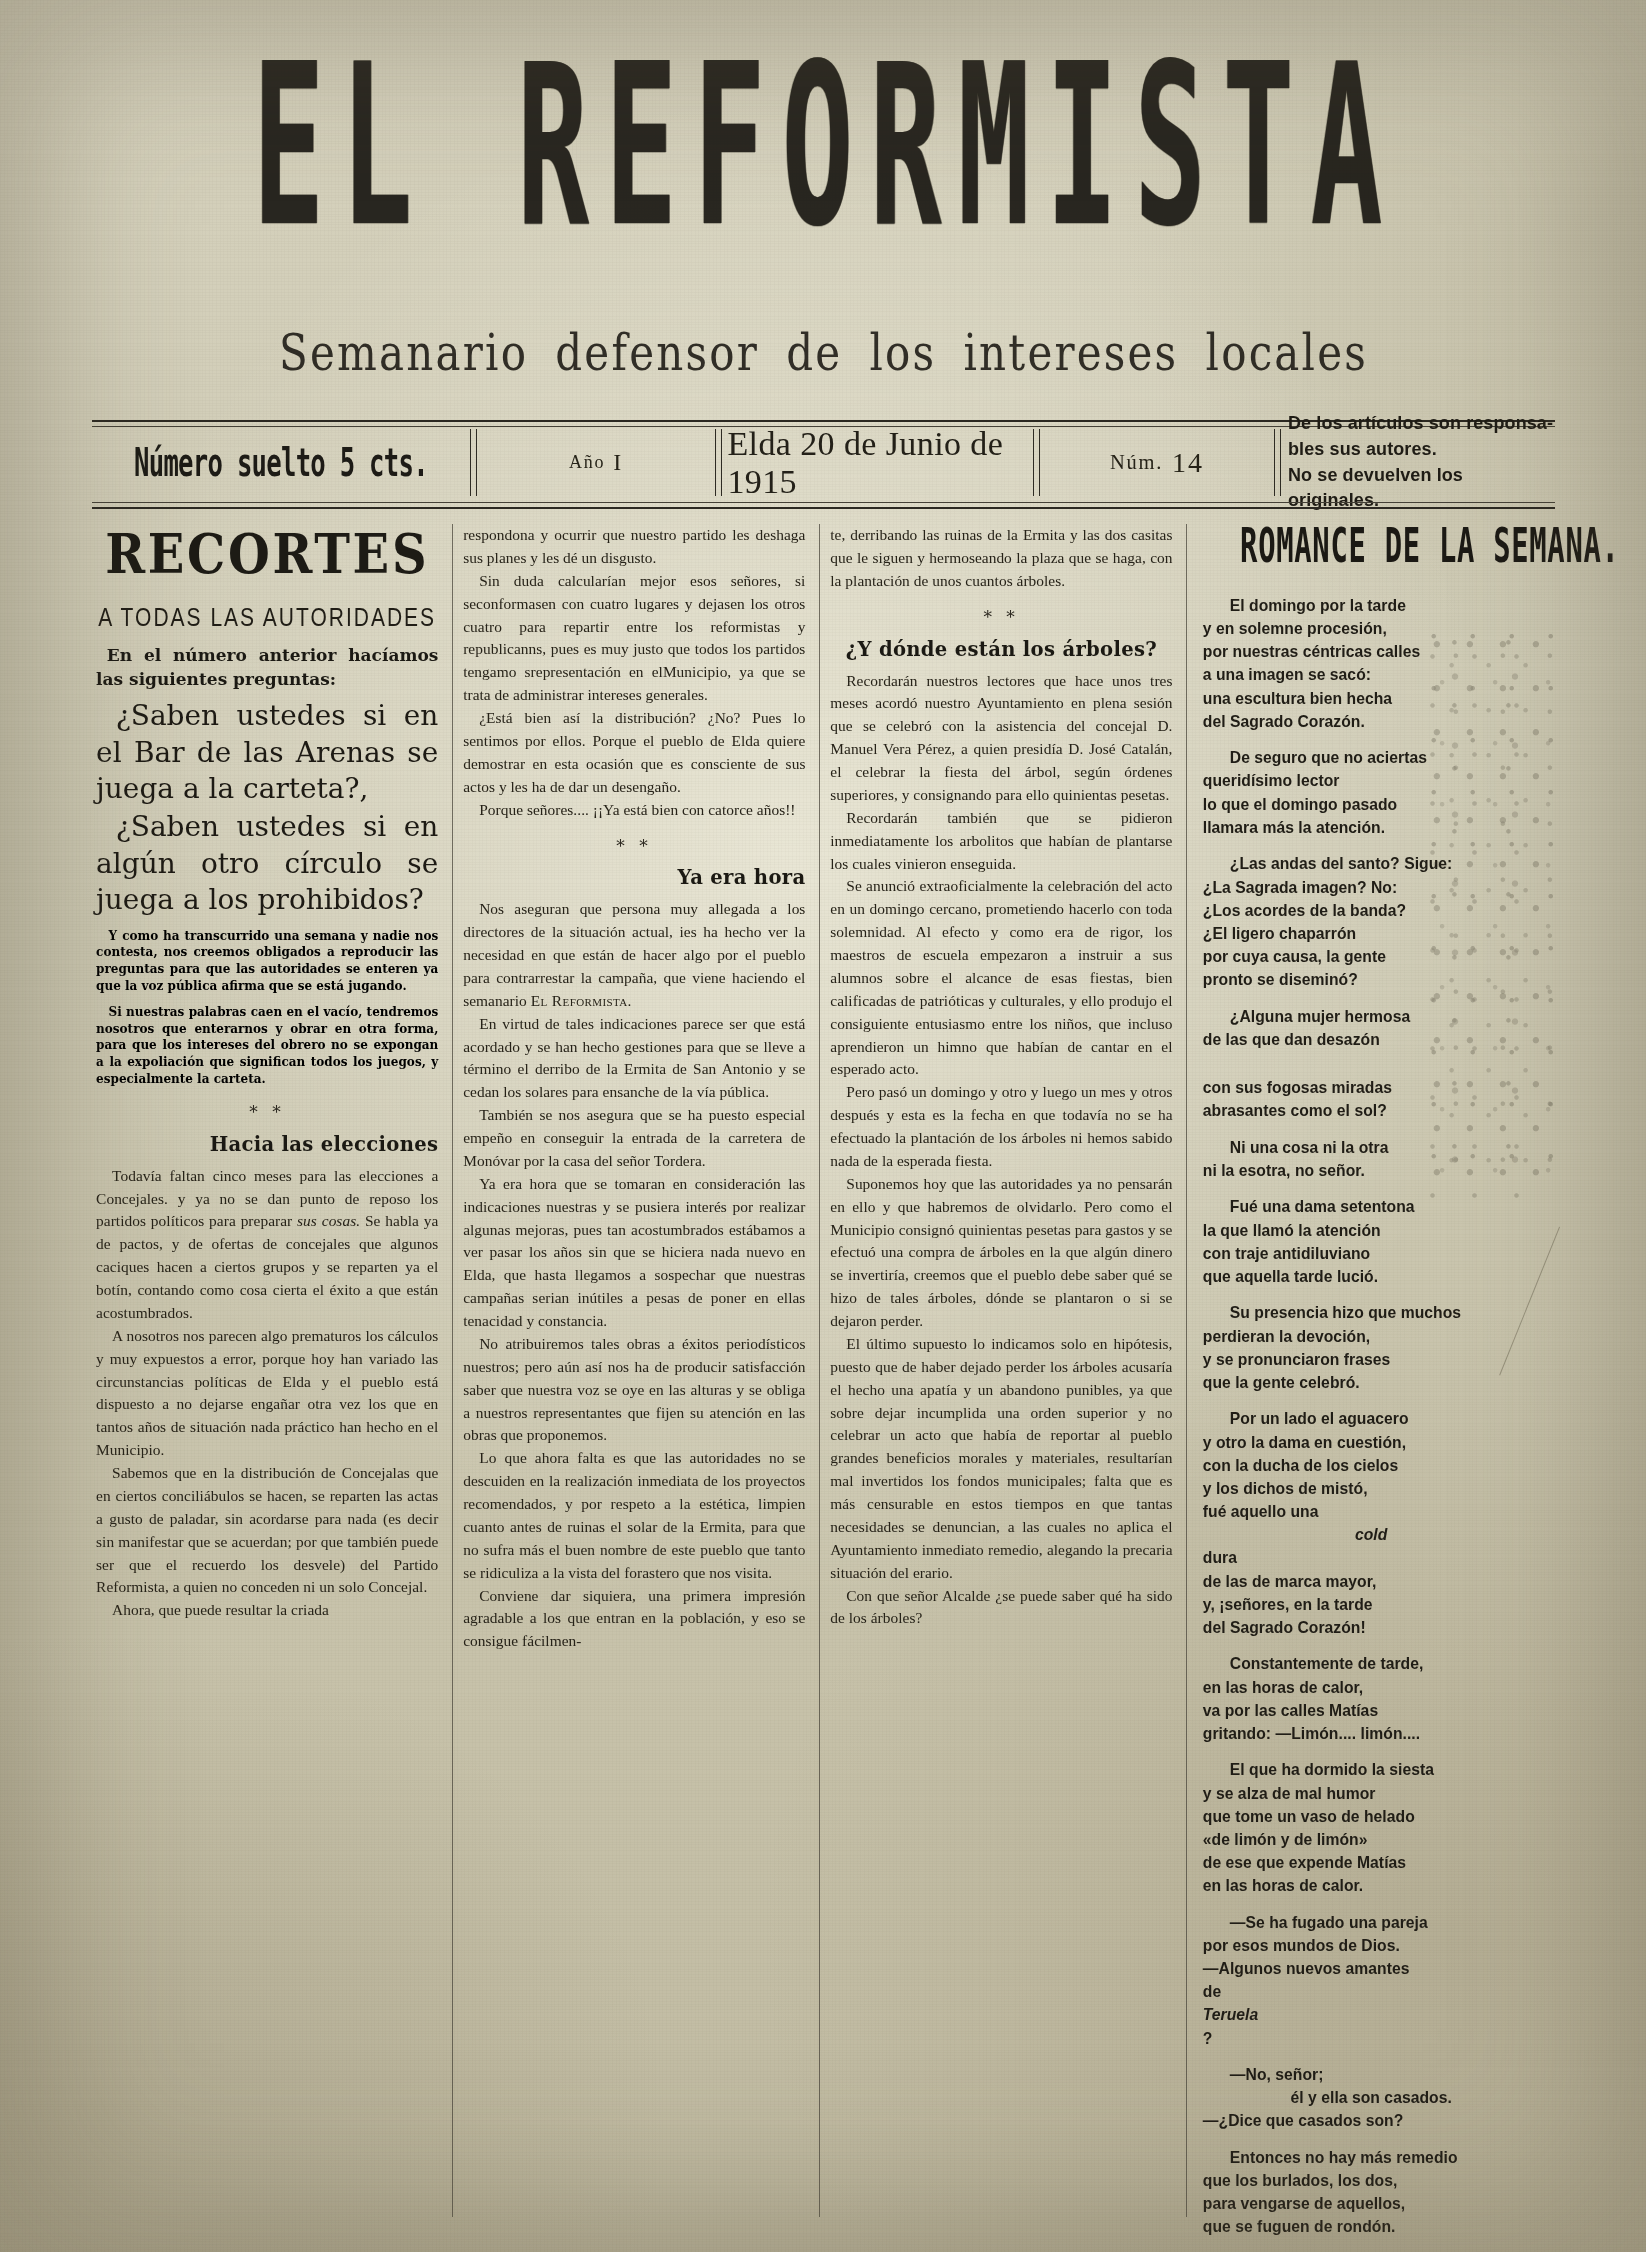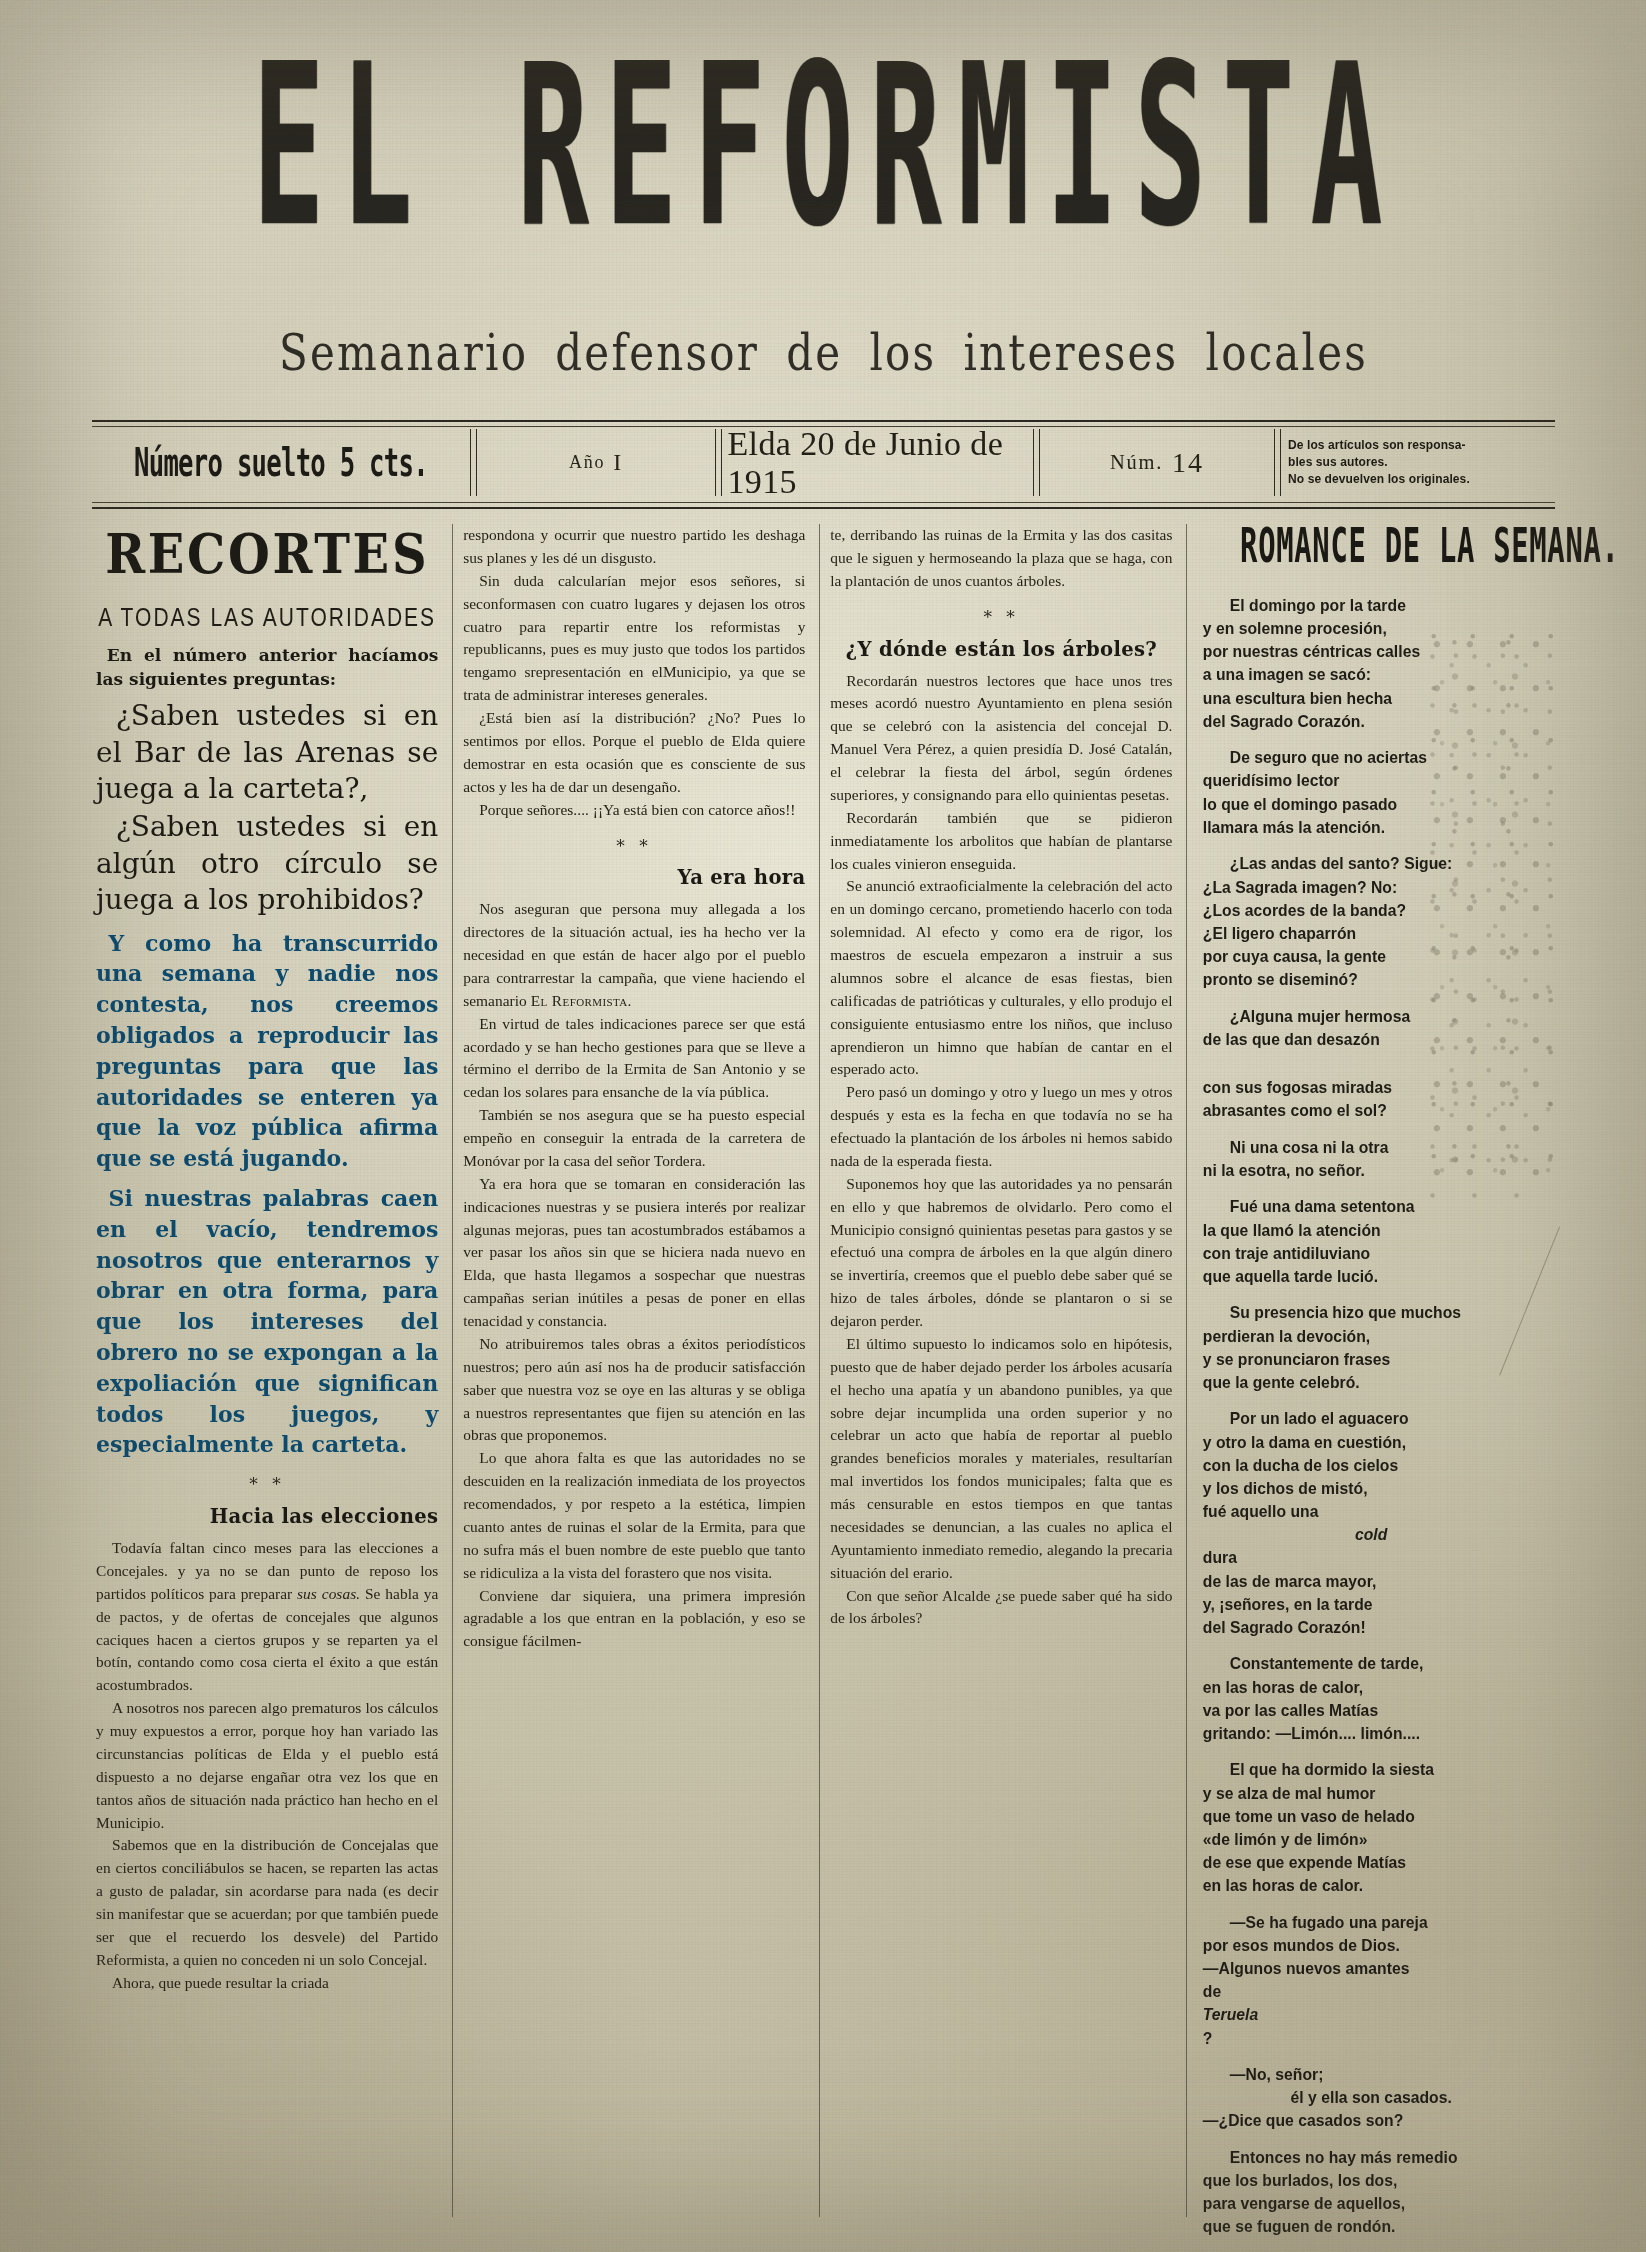--- a/index.html
+++ b/index.html
@@ -96,21 +96,21 @@
     font-family:"Liberation Serif",serif;font-size:34px;letter-spacing:0.4px;color:#232018;
   }
   .ib-num{
     flex:0 0 223px;
     font-family:"Liberation Serif",serif;font-size:28px;letter-spacing:1.8px;color:#262318;
   }
   .ib-num .small{font-size:20.5px;}
   .ib-note{
     flex:0 0 267px;display:block;align-self:center;text-align:left;
     font-family:"Liberation Sans",sans-serif;font-weight:700;
-    font-size:12px;line-height:1.42;letter-spacing:0.1px;color:#1f1c15;
+    font-size:18px;line-height:1.42;letter-spacing:0.1px;color:#1f1c15;
     padding-left:7.1px;
   }
 
   
   .cols{
     position:absolute;left:89px;top:524px;width:1469px;height:1693px;
     display:flex;
   }
   .col{
     width:360px;position:relative;padding:0 10.7px 0 7.1px;box-sizing:border-box;
@@ -154,22 +154,22 @@
     font-size:17px;line-height:1.42;text-align:justify;
     color:#1b1913;margin:0 0 7.1px;text-indent:10.7px;
   }
   .big-q{
     font-family:"DejaVu Serif",serif;
     font-size:28px;line-height:1.30;text-align:justify;
     color:#1d1a14;margin:0 0 1.8px;text-indent:19.6px;
   }
   .bold-para{
     font-family:"DejaVu Serif",serif;font-weight:700;
-    font-size:22px;line-height:1.40;text-align:justify;
-    color:#0c4a6e;margin:9px 0 0;text-indent:12.5px;
+    font-size:12px;line-height:1.40;text-align:justify;
+    color:#000000;margin:9px 0 0;text-indent:12.5px;
   }
   .stars{
     text-align:center;font-size:17px;letter-spacing:4.5px;color:#2c2820;
     margin:14.3px 0 10.7px;font-family:"DejaVu Serif",serif;
   }
   .h-sub{
     font-family:"DejaVu Serif",serif;font-weight:700;
     font-size:19.6px;text-align:right;letter-spacing:0.3px;
     color:#1b1913;margin:3.6px 0 9px;
   }

